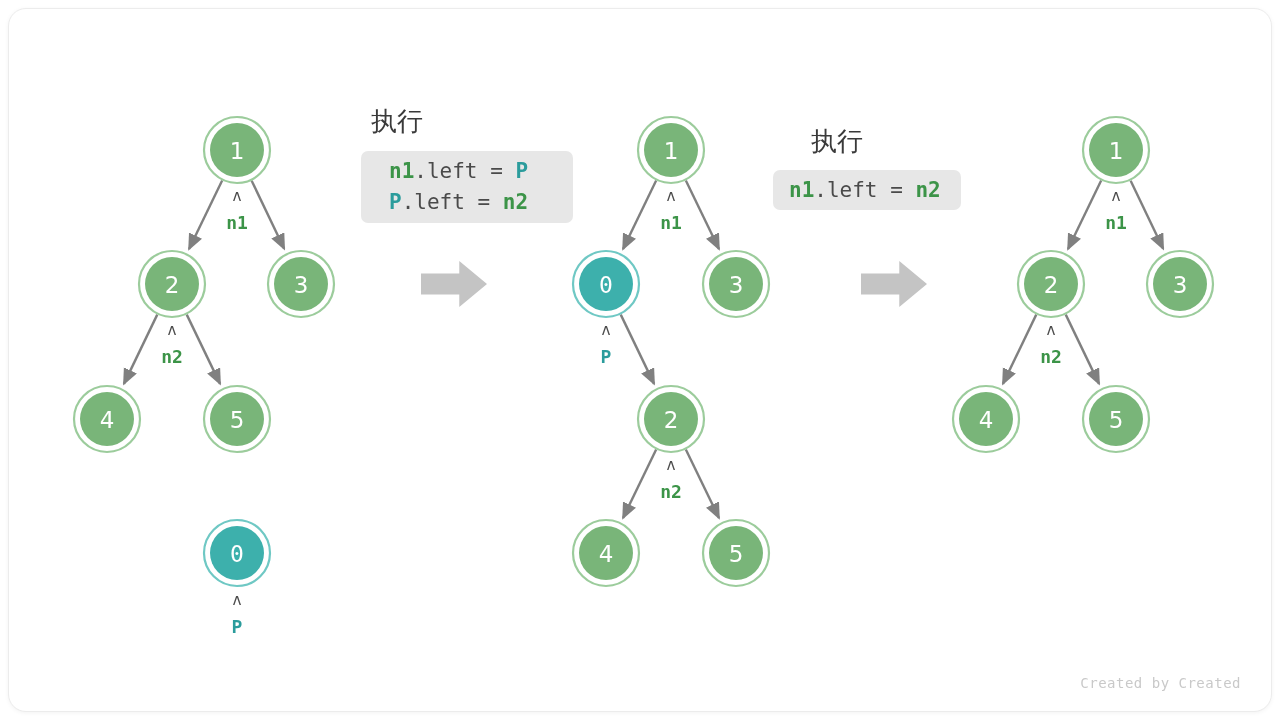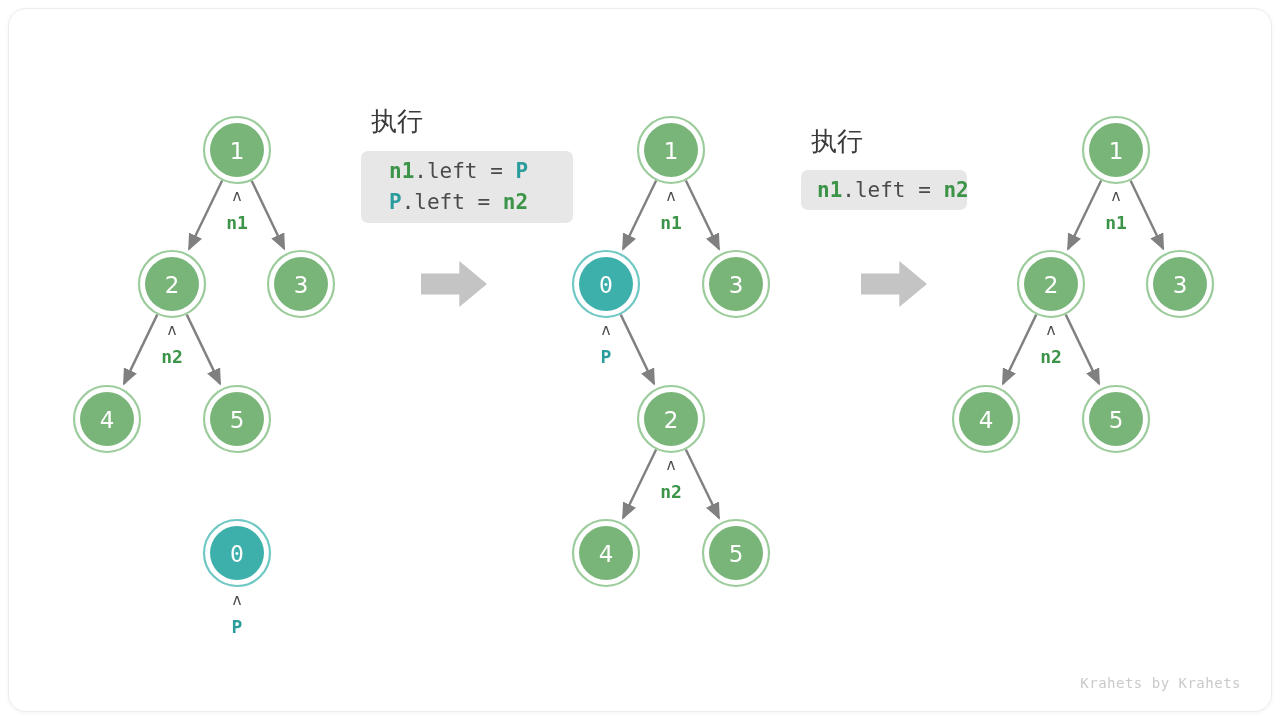--- a/index.html
+++ b/index.html
@@ -282,16 +282,16 @@
         <g>
           <text x="1042" y="326" class="ptr-caret" fill="#4d4d4d">ʌ</text>
           <text x="1042" y="354" class="ptr-label" fill="#3c9448">n2</text>
         </g>
       </g>
   </svg>
   <div id="overlay">
       <div class="cjk-label" style="left: 362px; top: 99px;">执行</div>
       <div class="code-box" style="left: 352px; top: 142px; width: 212px; height: 72px; padding: 5px 0px 0px 28px;"><div class="code-line"><span class="tok-n">n1</span><span class="tok-plain">.left = </span><span class="tok-p">P</span></div><div class="code-line"><span class="tok-p">P</span><span class="tok-plain">.left = </span><span class="tok-n">n2</span></div></div>
       <div class="cjk-label" style="left: 802px; top: 119px;">执行</div>
-      <div class="code-box" style="left: 792px; top: 161px; width: 166px; height: 40px; padding: 5px 0px 0px 16px;"><div class="code-line"><span class="tok-n">n1</span><span class="tok-plain">.left = </span><span class="tok-n">n2</span></div></div>
+      <div class="code-box" style="left: 764px; top: 161px; width: 188px; height: 40px; padding: 5px 0px 0px 16px;"><div class="code-line"><span class="tok-n">n1</span><span class="tok-plain">.left = </span><span class="tok-n">n2</span></div></div>
     </div>
-  <div class="credit">Krahets by Krahets</div>
+  <div class="credit">Created by Created</div>
 </div>
 
 </body></html>

